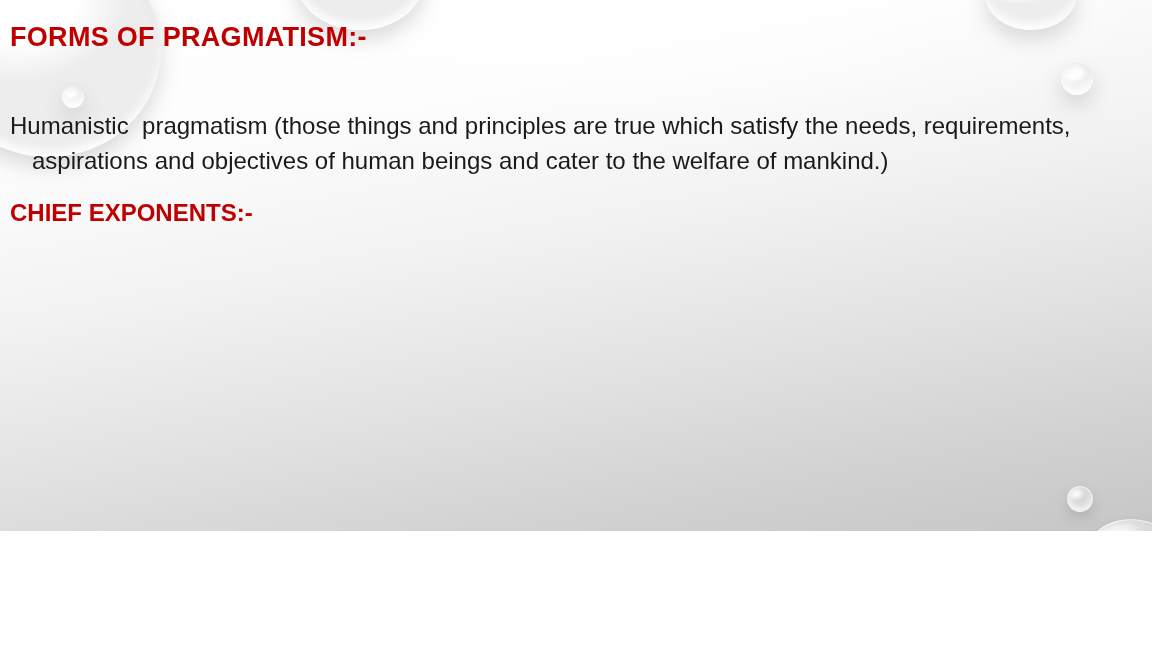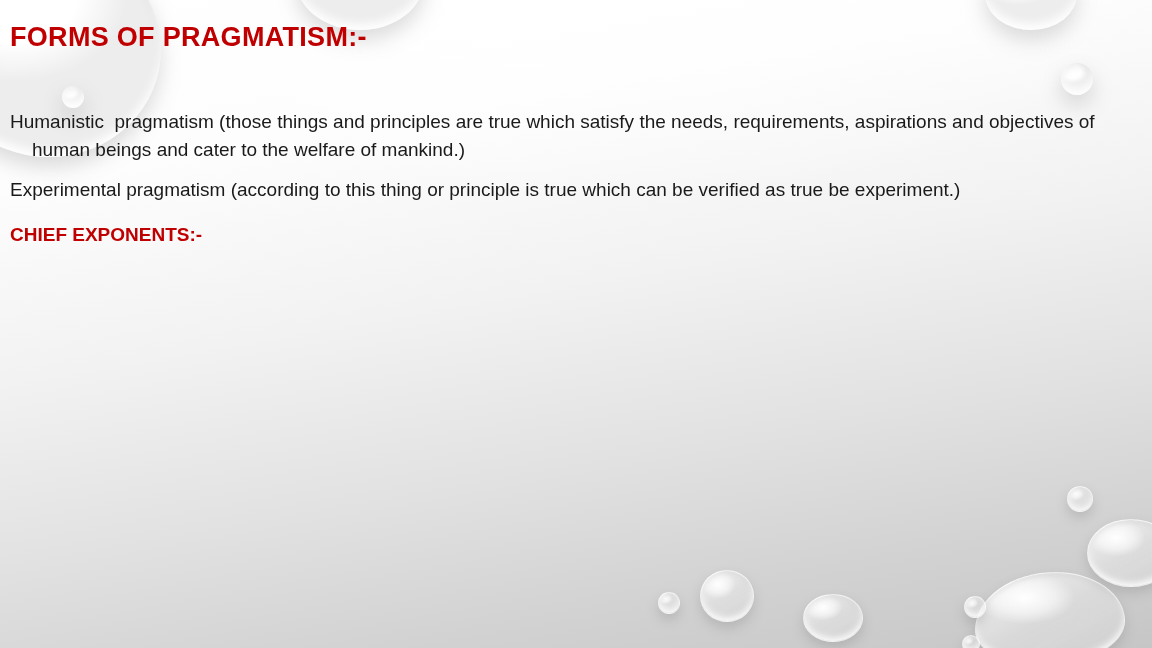--- a/index.html
+++ b/index.html
@@ -3,21 +3,21 @@
 <meta charset="utf-8">
 <style>
   html, body {
     margin: 0;
     padding: 0;
     background: #ffffff;
   }
   .slide {
     position: relative;
     width: 1152px;
-    height: 648px;
+    height: 531px;
     overflow: hidden;
     font-family: "Liberation Sans", sans-serif;
     background:
       radial-gradient(ellipse 80% 60% at 50% -10%, #ffffff 0%, rgba(255,255,255,0) 70%),
       linear-gradient(170deg, #ffffff 0%, #fdfdfd 22%, #f2f2f2 45%, #e2e2e2 66%, #d2d2d2 84%, #c6c6c6 100%);
   }
 
   
   .droplets {
     position: absolute;
@@ -85,21 +85,21 @@
     line-height: 1.15;
     white-space: nowrap;
   }
   .body-block {
     position: absolute;
     left: 10px;
     top: 108px;
     width: 1110px;
   }
   .para {
-    font-size: 19px;
+    font-size: 24px;
     line-height: 1.46;
     color: #1a1a1a;
     margin: 0 0 13px 0;
     padding-left: 22px;
     text-indent: -22px;
     white-space: pre-wrap;
   }
   .para.heading {
     color: #C00000;
     font-weight: bold;
@@ -138,21 +138,20 @@
   </div>
 
   <div class="content">
 
     <h1 class="slide-title">FORMS OF PRAGMATISM:-</h1>
 
     <div class="body-block">
 
       <p class="para">Humanistic  pragmatism (those things and principles are true which satisfy the needs, requirements, aspirations and objectives of human beings and cater to the welfare of mankind.)</p>
 
-      <p class="para">Experimental pragmatism (according to this thing or principle is true which can be verified as true be experiment.)</p>
 
 
       <p class="para heading">CHIEF EXPONENTS:-</p>
 
 
     </div>
   </div>
 </div>
 
 </body></html>

